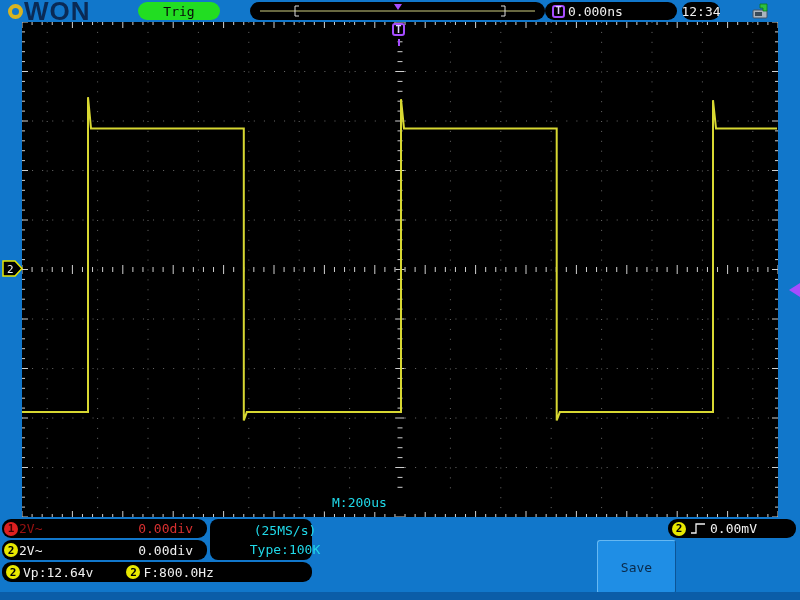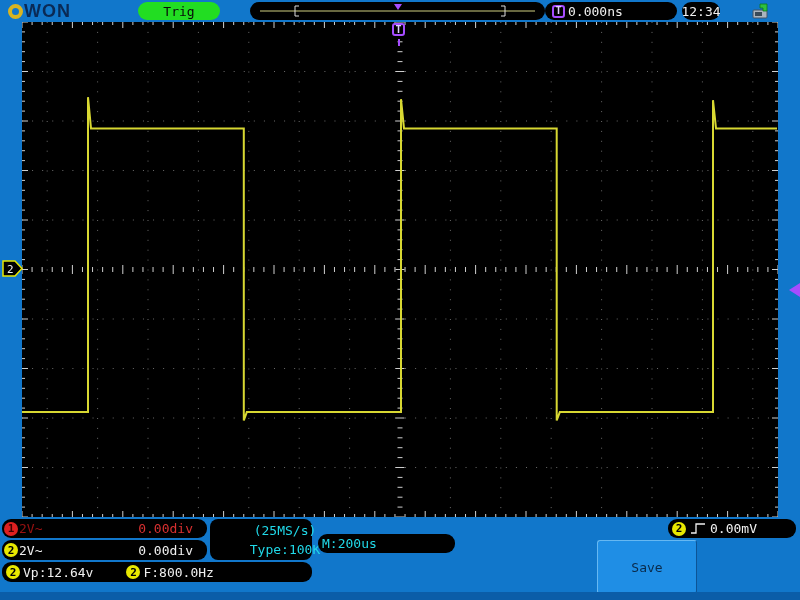--- a/index.html
+++ b/index.html
@@ -5,21 +5,21 @@
   * { margin:0; padding:0; box-sizing:border-box; }
   body { background:#222; font-family:"DejaVu Sans Mono", monospace; }
   .screen {
     position:relative; width:800px; height:600px;
     background:#1177cb; overflow:hidden;
   }
   
   .topbar { position:absolute; left:0; top:0; width:800px; height:22px; }
   .logo { position:absolute; left:8px; top:1px; height:20px; display:flex; align-items:center; }
   .logo-ring { width:15px; height:15px; border:4px solid #d8b422; border-radius:50%; }
-  .logo-text { font-family:"Liberation Sans", sans-serif; font-weight:bold; font-size:18px; color:#0a2a55; letter-spacing:1px; margin-left:1px; line-height:15px; }
+  .logo-text { font-family:"Liberation Sans", sans-serif; font-weight:bold; font-size:26px; color:#0a2a55; letter-spacing:1px; margin-left:1px; line-height:15px; }
   .pill { position:absolute; top:2px; height:18px; border-radius:9px; background:#000; display:flex; align-items:center; justify-content:center; color:#f0f0f0; font-size:13px; }
   .trig-pill { left:118px; width:82px; background:#22dd22; color:#0a0a0a;margin-left:20px; }
   .record-pill { left:250px; width:295px; }
   .ttime-pill { left:545px; width:132px; justify-content:flex-start; padding-left:7px; gap:3px; }
   .clock-pill { left:682px; width:38px; }
   .t-box { width:13px; height:13px; border:2px solid #a64dff; border-radius:3px; color:#e0ccff; font-size:10px; font-weight:bold; display:flex; align-items:center; justify-content:center; line-height:1; }
   .usb-icon { position:absolute; left:750px; top:3px; }
   
   .scope { position:absolute; left:22px; top:22px; width:756px; height:495px; background:#000; }
   .scope svg { position:absolute; left:0; top:0; }
@@ -32,29 +32,29 @@
   .bpill { position:absolute; background:#000; border-radius:9px; color:#f0f0f0; font-size:13px; display:flex; align-items:center; }
   .badge { display:inline-flex; width:14px; height:14px; border-radius:50%; align-items:center; justify-content:center; font-size:11px; font-weight:bold; color:#000; flex:none; }
   .badge.red { background:#dd2020; color:#400000; }
   .badge.yellow { background:#e8e800; }
   .ch1-pill { left:2px; top:519px; width:205px; height:19px; padding:0 14px 0 2px; justify-content:space-between; }
   .ch2-pill { left:2px; top:540px; width:205px; height:20px; padding:0 14px 0 2px; justify-content:space-between; }
   .ch1-pill .grp, .ch2-pill .grp { display:flex; align-items:center; gap:1px; }
   .ch1-coupling { color:#991111; }
   .ch1-offset { color:#d83030; }
   .rate-pill { left:210px; top:519px; width:102px; height:41px; border-radius:8px; flex-direction:column; justify-content:center; color:#20d8e8; line-height:19px;padding-left:48px; }
-  .m-pill { left:318px; top:534px; width:137px; height:19px; color:#20d8e8; justify-content:flex-start; padding-left:4px; }
+  .m-pill { left:318px; top:493px; width:137px; height:19px; color:#20d8e8; justify-content:flex-start; padding-left:14px; }
   .meas-pill { left:2px; top:562px; width:310px; height:20px; padding:0 4px; gap:5px; justify-content:flex-start; }
   .meas-grp { display:flex; align-items:center; gap:3px; }
   .meas-grp.second { margin-left:28px; }
   .tlevel-pill { left:668px; top:519px; width:128px; height:19px; padding:0 8px 0 4px; gap:4px; justify-content:flex-start; }
   .menu-btn { position:absolute; background:#1f8ee5; border:1px solid; border-color:#66b8f2 #0c5496 #0c5496 #66b8f2; border-radius:3px; display:flex; flex-direction:column; align-items:center; justify-content:center; font-size:13px; cursor:pointer; }
   .type-btn { left:318px; top:540px; width:96px; height:54px; gap:5px; color:#eef6ff; }
   .type-value { background:#f0f0f0; color:#000; padding:0 5px; line-height:17px; }
-  .save-btn { left:597px; top:540px; width:100px; height:54px; color:#0a2a4a; }
+  .save-btn { left:597px; top:540px; width:79px; height:54px; color:#0a2a4a; }
   .bottom-strip { position:absolute; left:0; top:592px; width:800px; height:8px; background:#0b5da8; }
 </style>
 </head>
 <body>
 
 <div class="screen">
 
   <div class="topbar">
     <div class="logo">
       <div class="logo-ring"></div>

